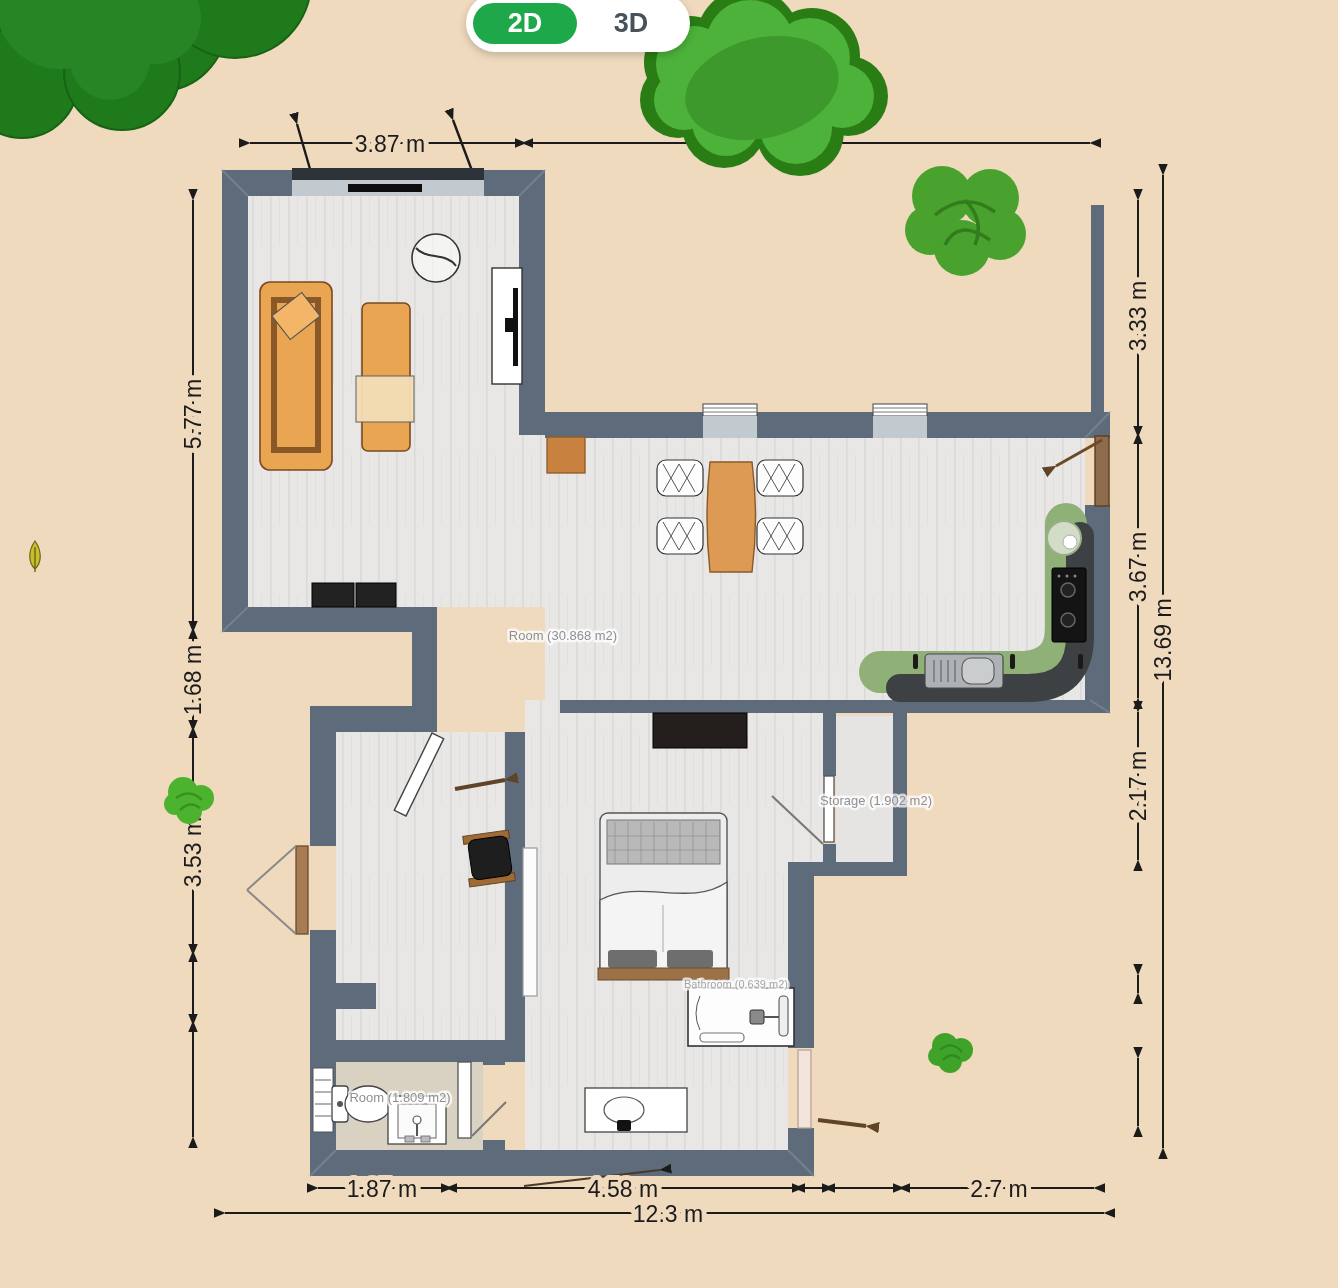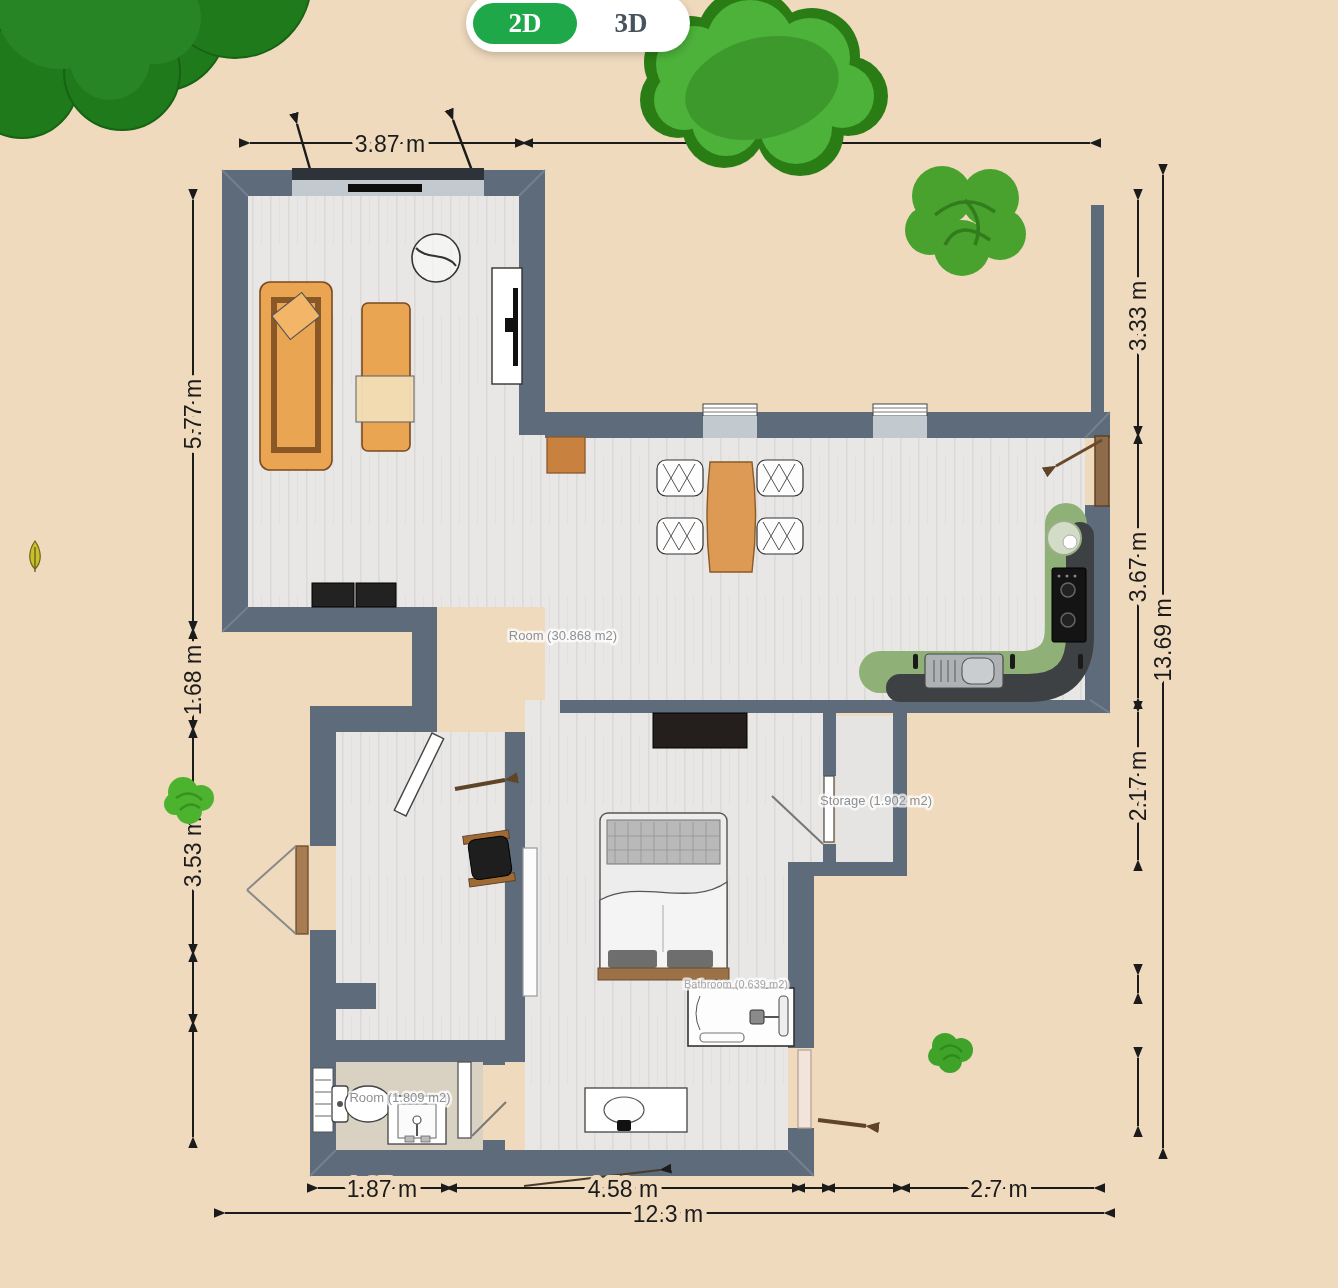--- a/index.html
+++ b/index.html
@@ -9,21 +9,21 @@
   svg{position:absolute;left:0;top:0;}
   text{font-family:"Liberation Sans",sans-serif;}
   .dim{font-size:23px;fill:#1b1b1b;text-anchor:middle;dominant-baseline:central;
        paint-order:stroke;stroke:#efdabe;stroke-width:10px;stroke-linejoin:round;}
   .roomlabel{font-size:13px;fill:#8f9094;text-anchor:middle;dominant-baseline:central;
        paint-order:stroke;stroke:rgba(255,255,255,0.72);stroke-width:5px;stroke-linejoin:round;}
   .roomlabel.faint{font-size:11px;fill:#a5a5a5;}
   .toggle{position:absolute;left:466px;top:-6px;width:224px;height:58px;background:#ffffff;
        border-radius:29px;box-shadow:0 3px 8px rgba(0,0,0,.2);display:flex;align-items:center;
        padding:0 7px;box-sizing:border-box;gap:2px;z-index:5;}
-  .seg{flex:1;text-align:center;font-family:Liberation Serif, serif;font-weight:700;
+  .seg{flex:1;text-align:center;font-family:Liberation Sans, sans-serif;font-weight:700;
        font-size:27px;color:#46525c;padding:7px 0;border-radius:23px;border:none;
        background:transparent;cursor:pointer;line-height:1;}
   .seg.active{background:#1fa84a;color:#ffffff;}
 </style>
 </head>
 <body>
 
 <div class="stage">
 <svg width="1338" height="1288" viewBox="0 0 1338 1288">
   <defs>

